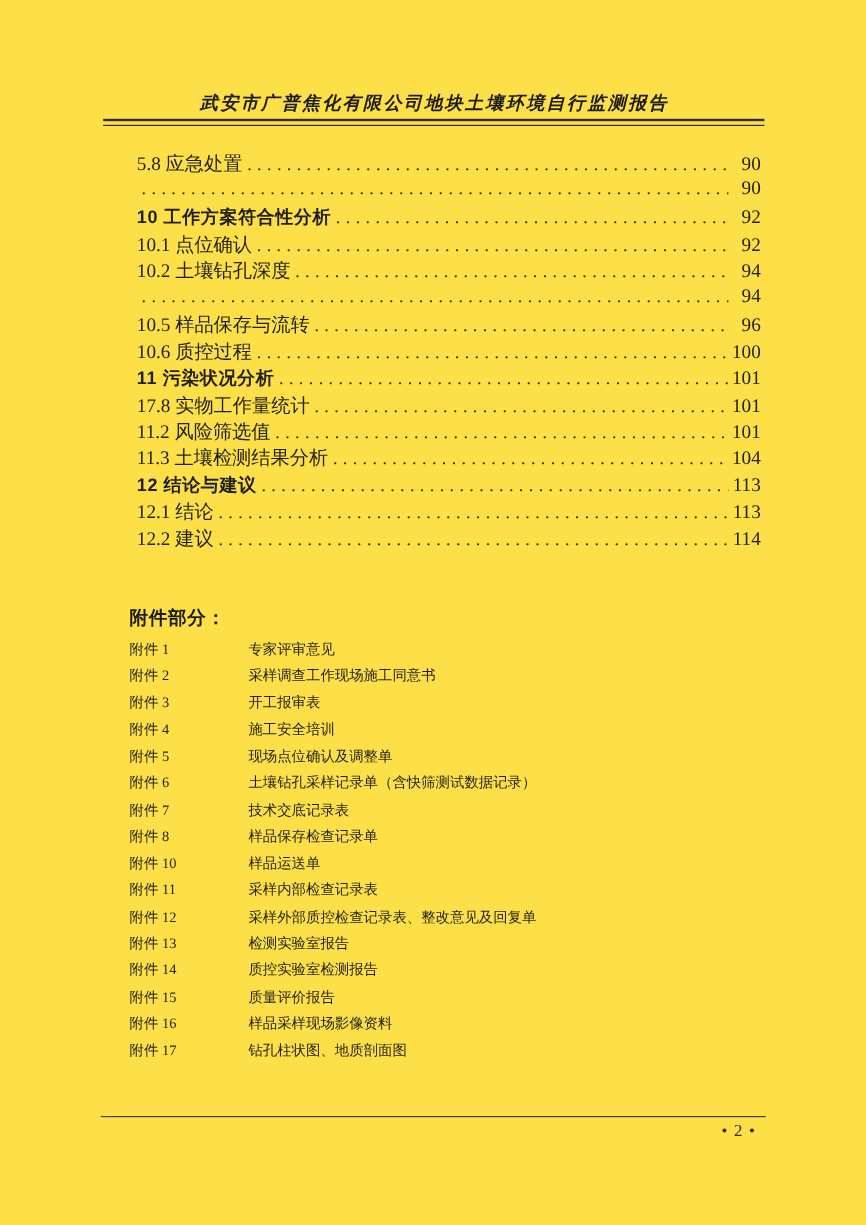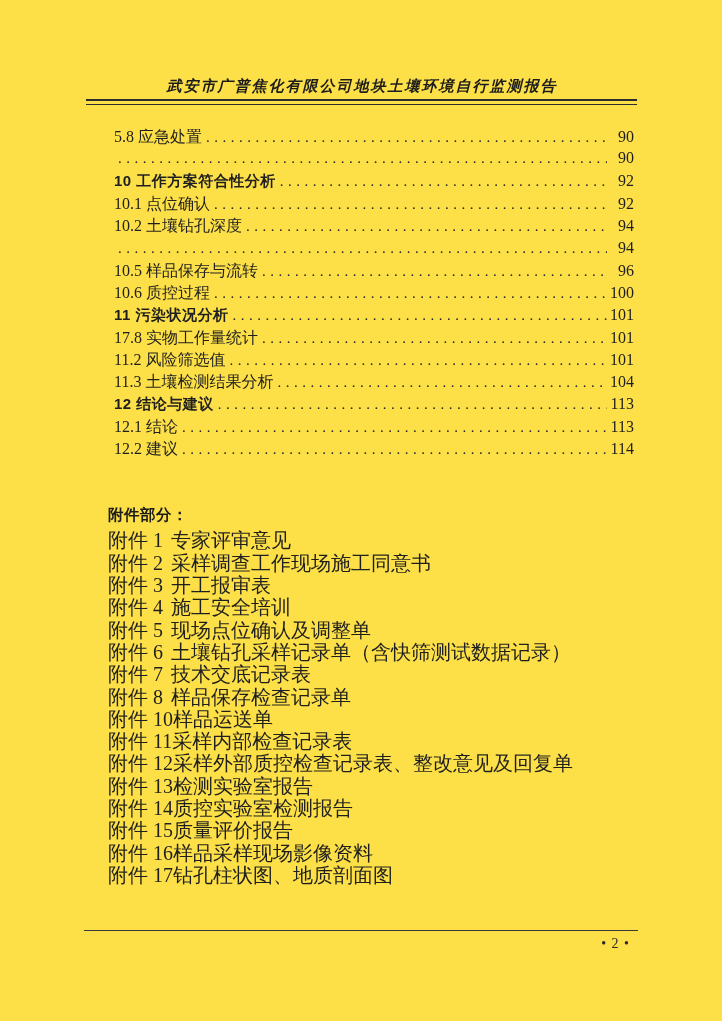--- a/index.html
+++ b/index.html
@@ -63,24 +63,25 @@
     position:absolute;top:505px;left:108px;width:521px;
   }
   .att-heading{
     height:22.32px;
     font-family:"Liberation Sans","DejaVu Sans",sans-serif;
     font-weight:700;font-size:15.5px;
     letter-spacing:0.5px;
     color:#1c1c1c;
   }
   .att-row{
-    display:flex;align-items:flex-start;
+    display:flex;align-items:flex-end;
     height:22.32px;
-    font-size:20px;
+    font-size:12px;
     white-space:nowrap;
+    gap:36px;
   }
   .att-no{flex:0 0 63px;}
   .att-title{flex:1 1 auto;}
   
   .footer-rule{
     position:absolute;top:930px;left:84px;width:554px;
     border-top:1.5px solid #3a3a3a;
   }
   .footer-page{
     position:absolute;top:936px;left:500px;width:130px;

